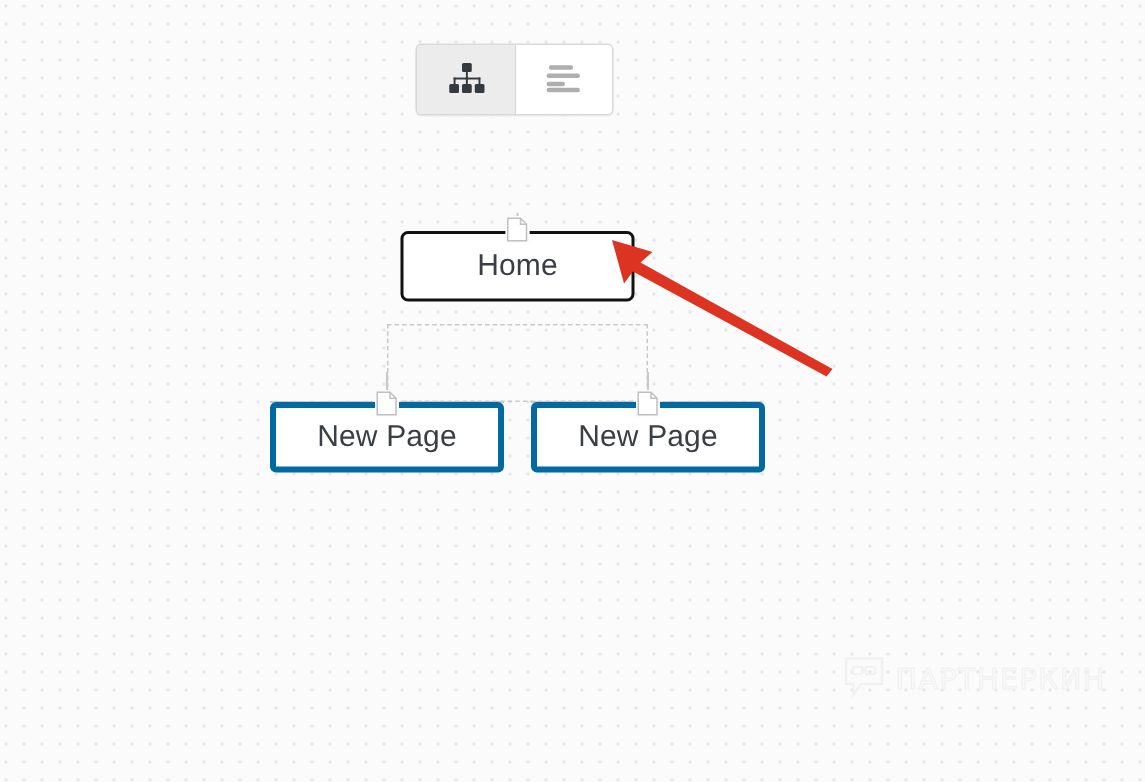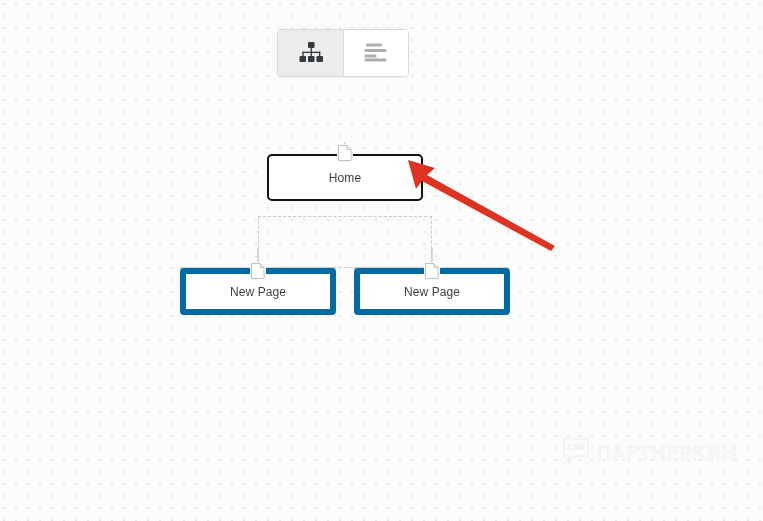--- a/index.html
+++ b/index.html
@@ -62,34 +62,34 @@
     position: absolute;
     left: 0; top: 0;
     width: 763px;
     height: 521px;
     pointer-events: none;
   }
   .node {
     position: absolute;
     box-sizing: border-box;
     background: #ffffff;
-    border: 6px solid #0369a1;
+    border: 4px solid #0369a1;
     border-radius: 4px;
     display: flex;
     align-items: center;
     justify-content: center;
     pointer-events: auto;
     cursor: pointer;
   }
   .node.selected {
     border: 2px solid #121212;
     border-radius: 5px;
   }
   .node-label {
-    font-size: 12px;
+    font-size: 20px;
     color: #3b3f45;
     letter-spacing: 0.1px;
   }
   .node-doc-icon {
     position: absolute;
     top: -12px;
     left: 50%;
     transform: translateX(-50%);
     width: 16px;
     height: 18px;

